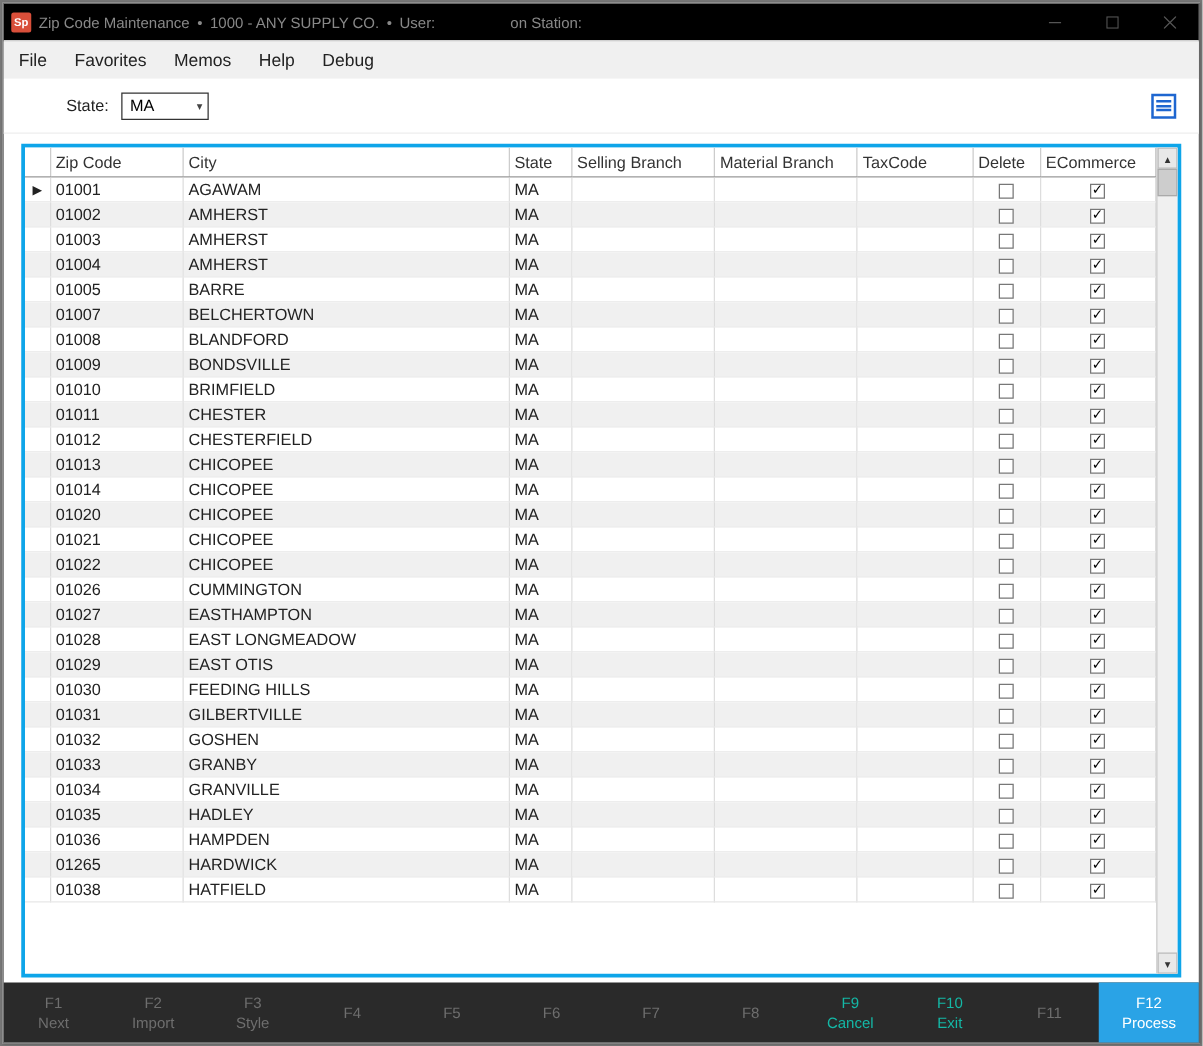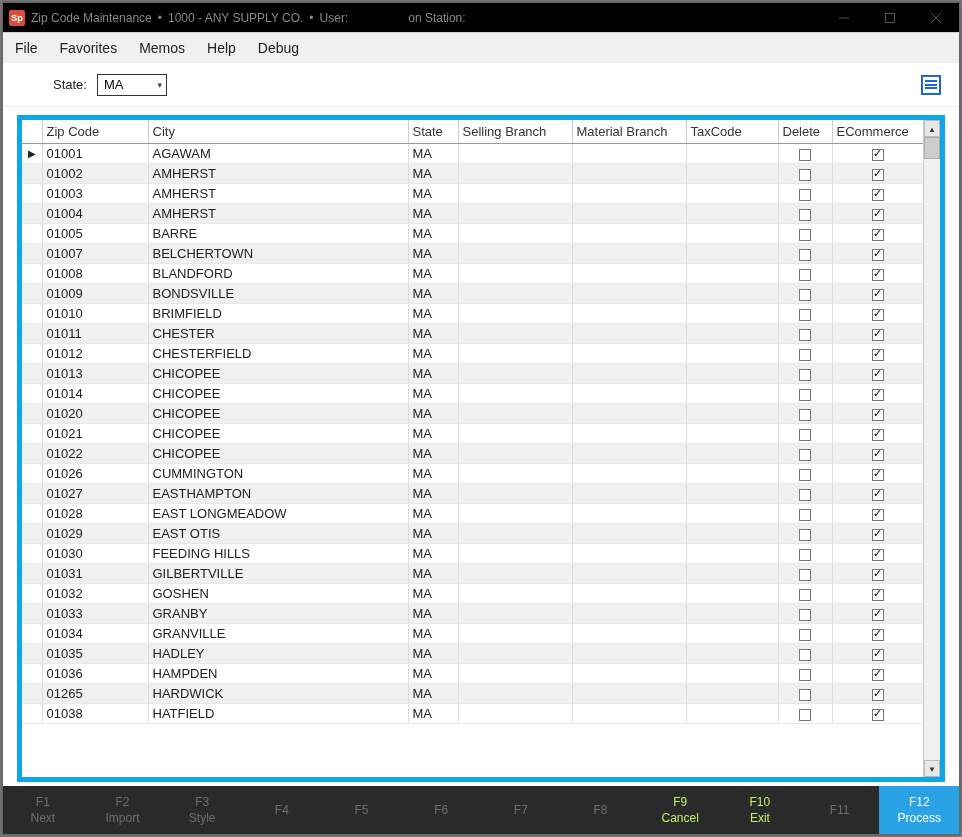--- a/index.html
+++ b/index.html
@@ -98,21 +98,21 @@
   .list-icon div { height: 2px; background: #1e66d0; }
   
   .grid-area {
     flex: 1;
     padding: 8px 14px 4px 14px;
     overflow: hidden;
     display: flex;
     flex-direction: column;
   }
   .grid-frame {
-    border: 5px solid #0ea5e9;
+    border: 3px solid #0ea5e9;
     flex: 1;
     display: flex;
     overflow: hidden;
     background: #fff;
   }
   .grid-body {
     flex: 1;
     overflow: hidden;
   }
   table.grid {
@@ -205,21 +205,21 @@
   }
   .fkey {
     flex: 1;
     display: flex;
     flex-direction: column;
     align-items: center;
     justify-content: center;
     gap: 2px;
   }
   .fkey.disabled { color:#6e6e6e; }
-  .fkey.enabled { color:#bef264; }
+  .fkey.enabled { color:#14b8a6; }
   .fkey.primary { background:#2aa3e6; color:#fff; }
   .fkey .key { font-size: 12px; }
   .fkey .label { font-size: 12px; }
 </style>
 </head>
 <body>
 
 <div class="window">
 
   <div class="titlebar">

